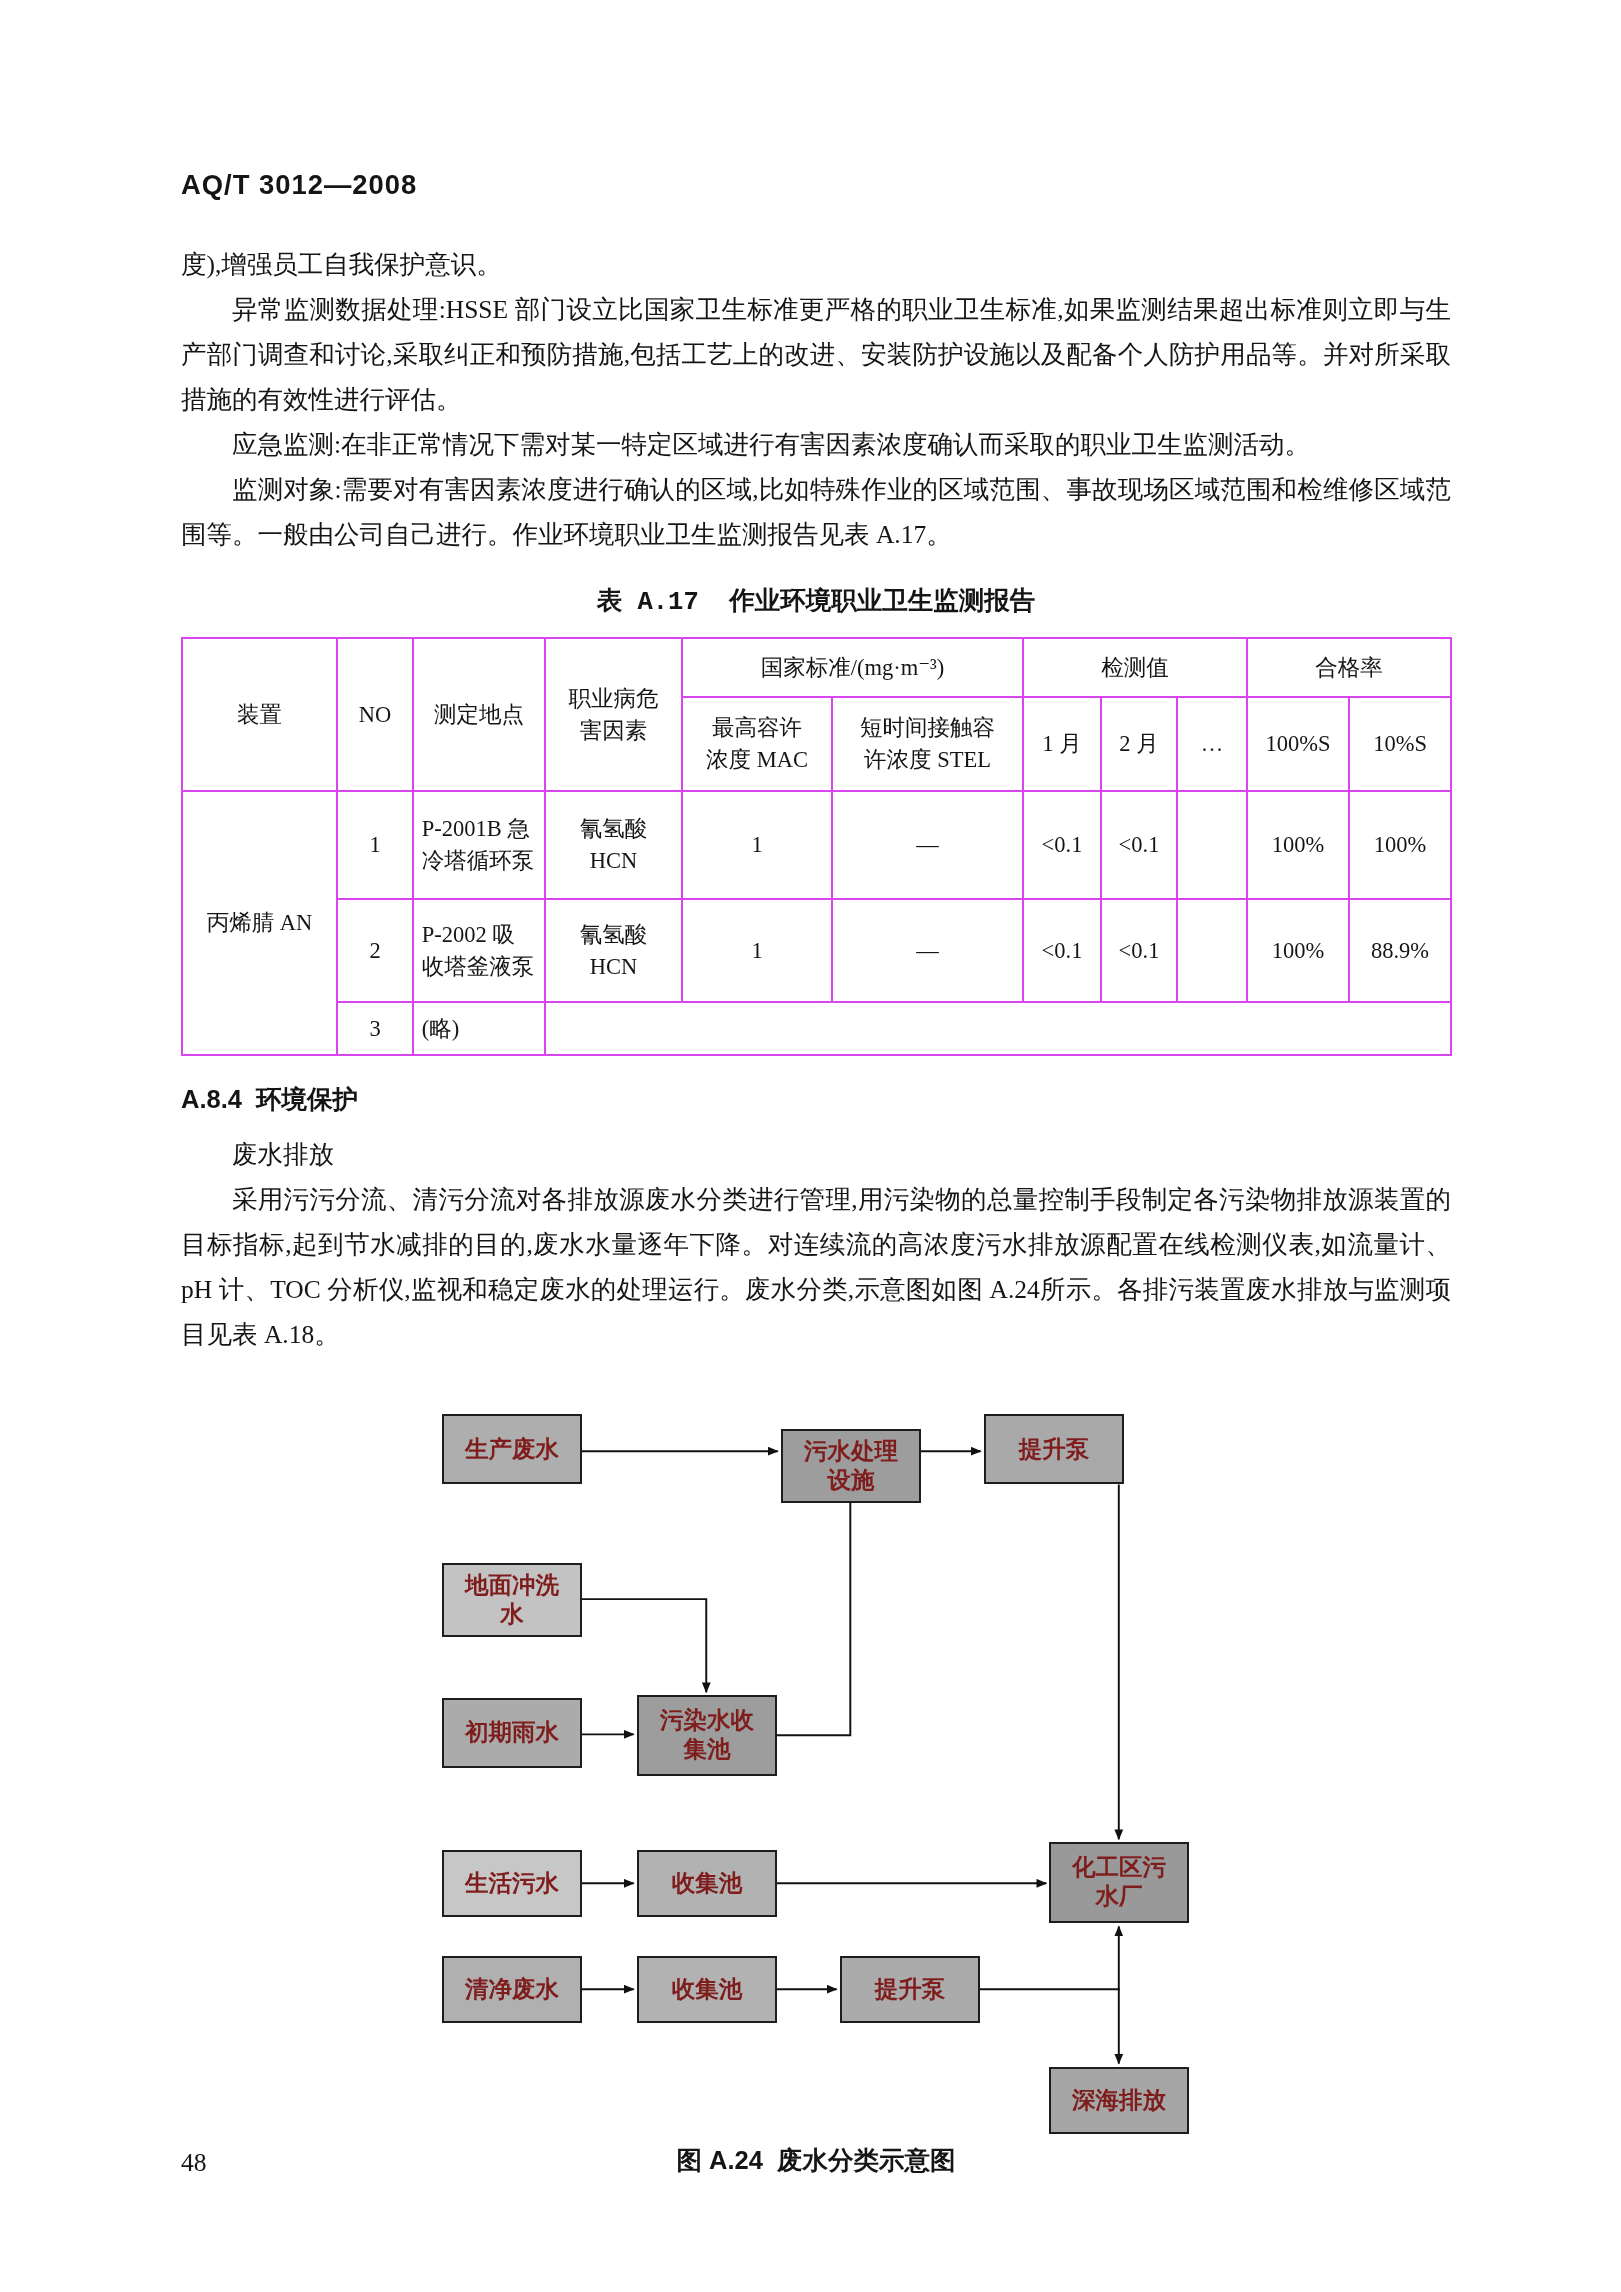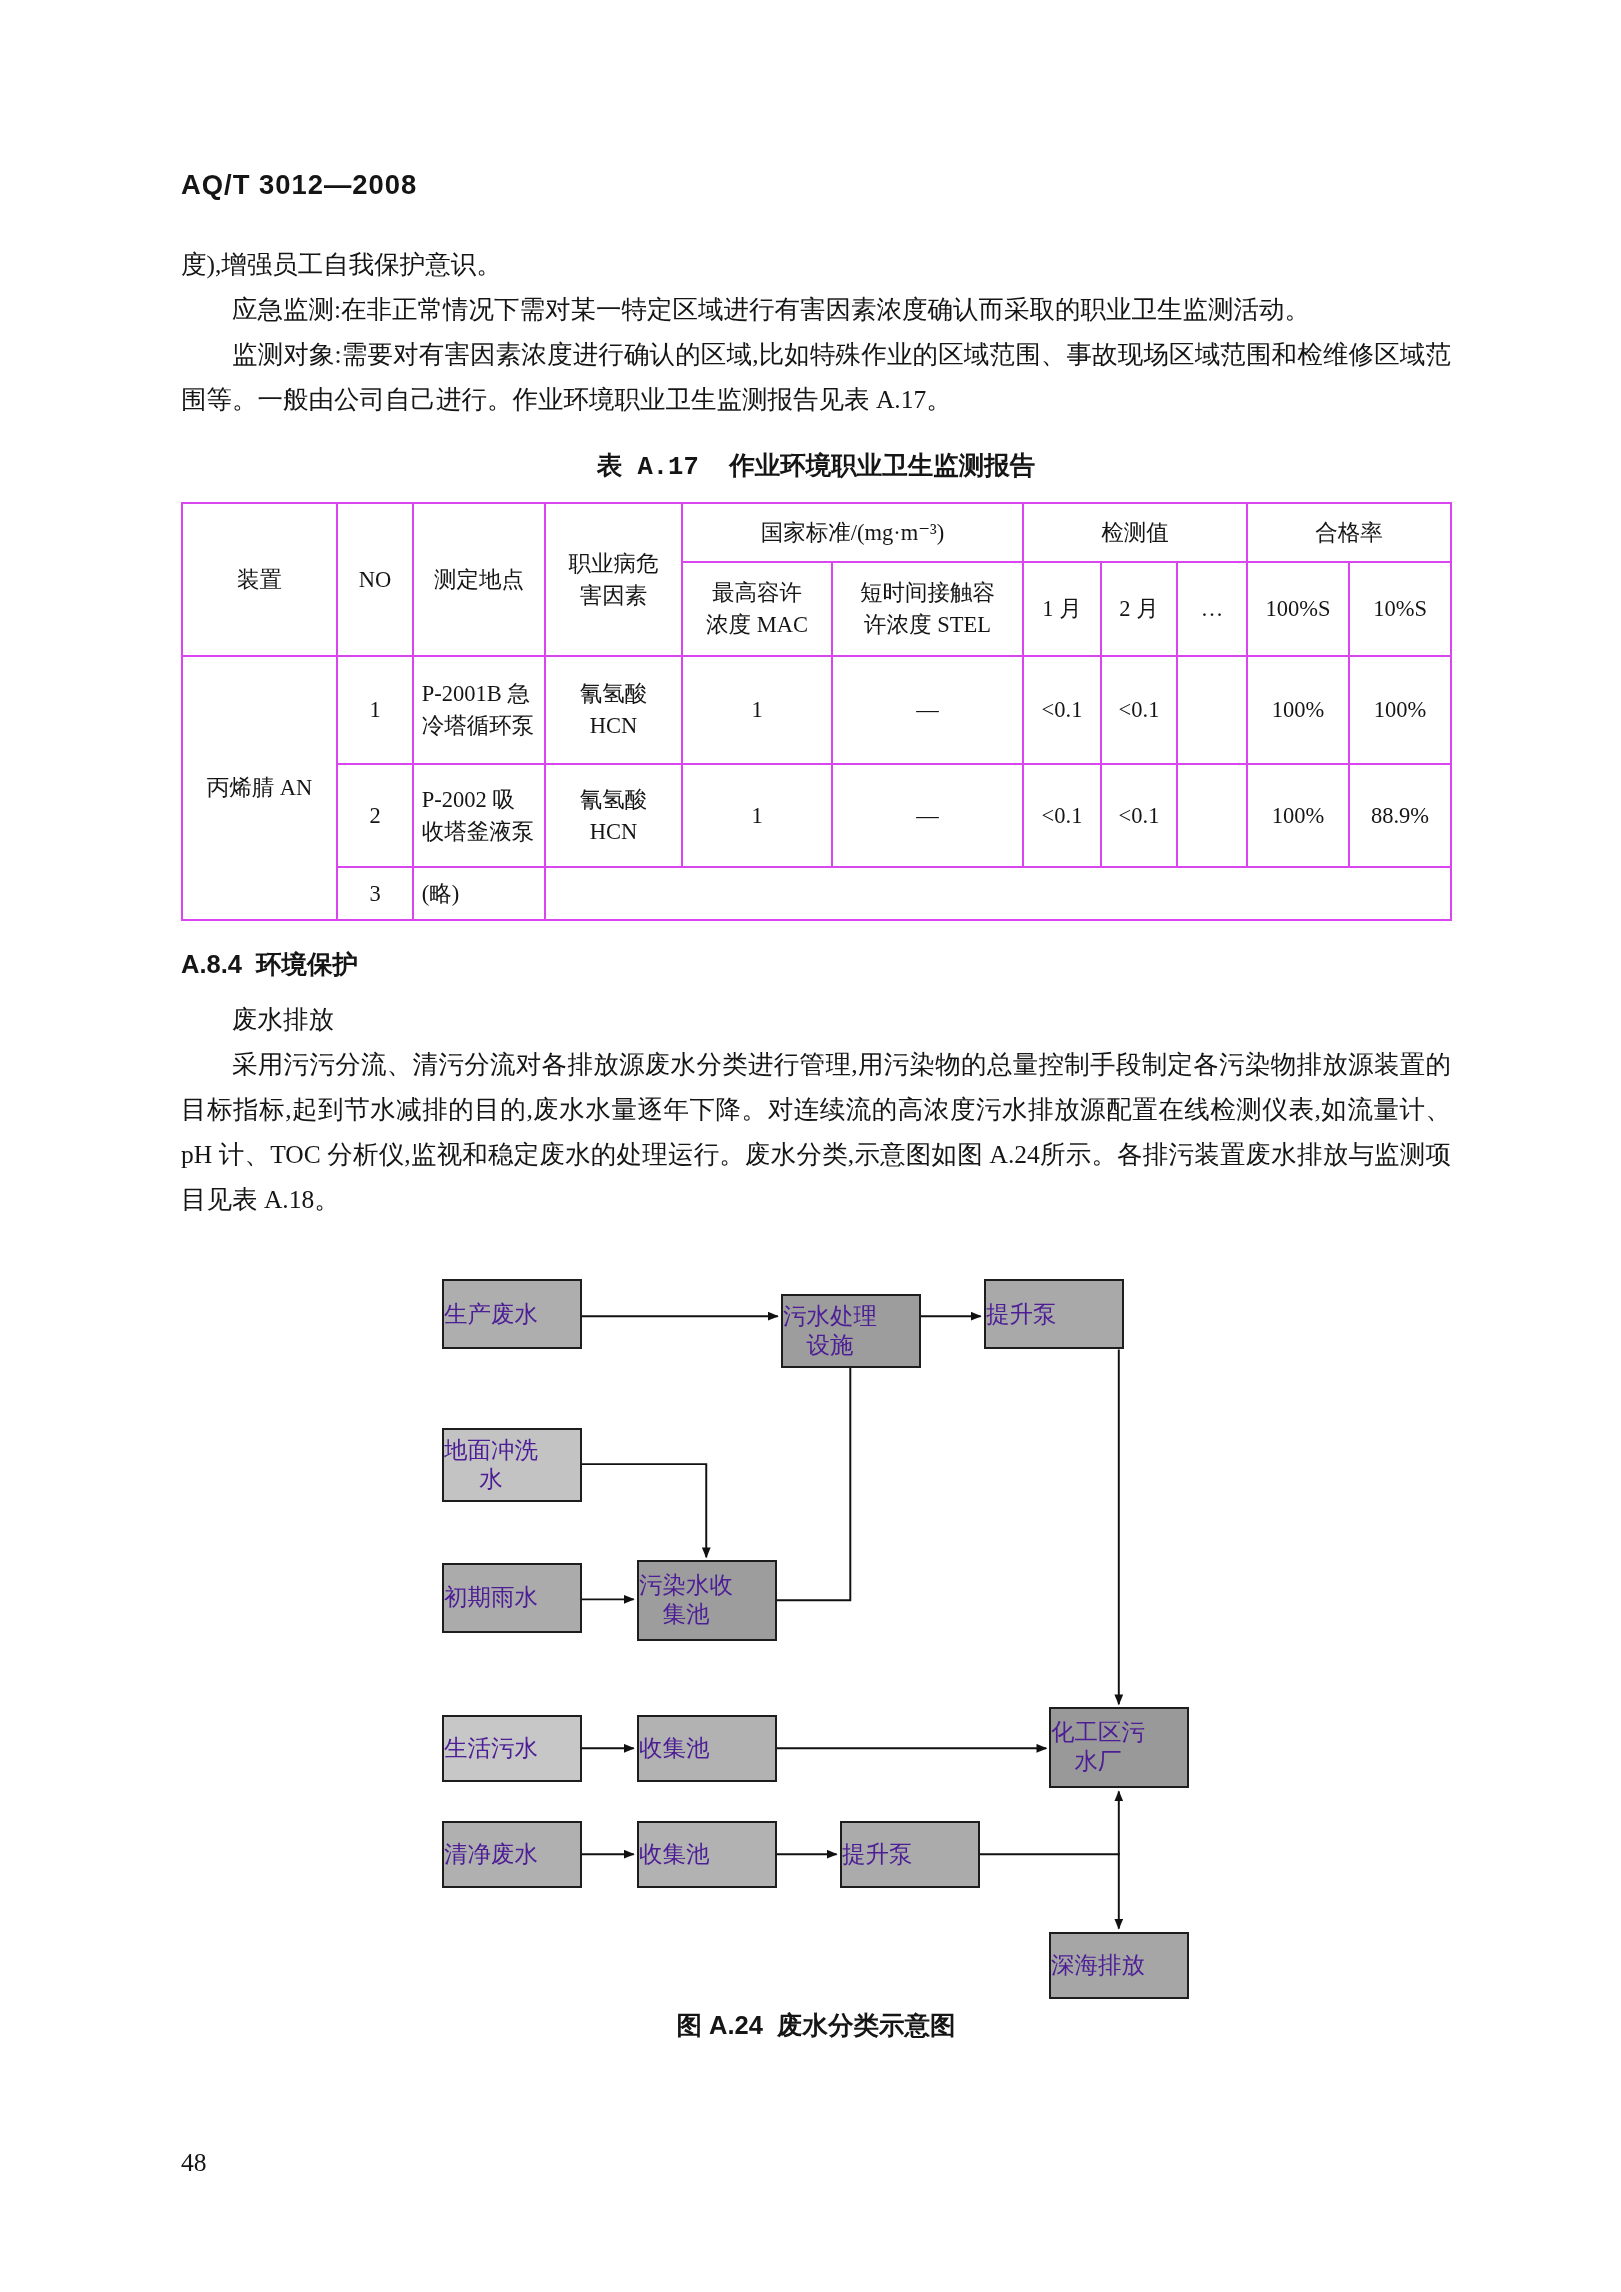--- a/index.html
+++ b/index.html
@@ -37,44 +37,45 @@
   .section-heading {
     font-family:"Liberation Sans","DejaVu Sans",sans-serif;
     font-weight:700; font-size:25.5px; margin-top:25.5px; white-space:pre-wrap;
   }
   .sub-line { margin-top:15px; }
 
   .flowchart { position:relative; width:1270px; height:733px; margin-top:53px; }
   .flowchart svg { position:absolute; left:0; top:0; }
   .fnode {
     position:absolute; border:2px solid #1d1d1d;
-    display:flex; align-items:center; justify-content:flex-start;
-    font-family:"Liberation Sans","DejaVu Sans",sans-serif;
-    font-weight:400; font-size:23.5px; line-height:29px;
-    text-align:center; color:#4c1d95;
+    display:flex; align-items:center; justify-content:center;
+    font-family:"Liberation Sans","DejaVu Sans",sans-serif;
+    font-weight:700; font-size:23.5px; line-height:29px;
+    text-align:center; color:#7f1d1d;
   }
   .fnode span { white-space:pre-line; }
 
   .figure-caption {
     font-family:"Liberation Sans","DejaVu Sans",sans-serif;
     font-weight:700; font-size:25.5px; text-align:center;
     white-space:pre-wrap;
   }
 
   .page-number { position:absolute; left:181px; top:2148px; font-size:25.5px; }
 </style>
 </head>
 <body>
 
 <div class="page">
   <div class="content">
 
     <div class="doc-header">AQ/T 3012—2008</div>
 
     <p class="body-text no-indent">度),增强员工自我保护意识。</p>
+    <p class="body-text">异常监测数据处理:HSSE 部门设立比国家卫生标准更严格的职业卫生标准,如果监测结果超出标准则立即与生产部门调查和讨论,采取纠正和预防措施,包括工艺上的改进、安装防护设施以及配备个人防护用品等。并对所采取措施的有效性进行评估。</p>
     <p class="body-text">应急监测:在非正常情况下需对某一特定区域进行有害因素浓度确认而采取的职业卫生监测活动。</p>
     <p class="body-text">监测对象:需要对有害因素浓度进行确认的区域,比如特殊作业的区域范围、事故现场区域范围和检维修区域范围等。一般由公司自己进行。作业环境职业卫生监测报告见表 A.17。</p>
 
     <div class="table-title">表 A.17  作业环境职业卫生监测报告</div>
 
     <table class="report-table">
       <colgroup>
         <col style="width:155px">
           <col style="width:76px">
           <col style="width:132px">

